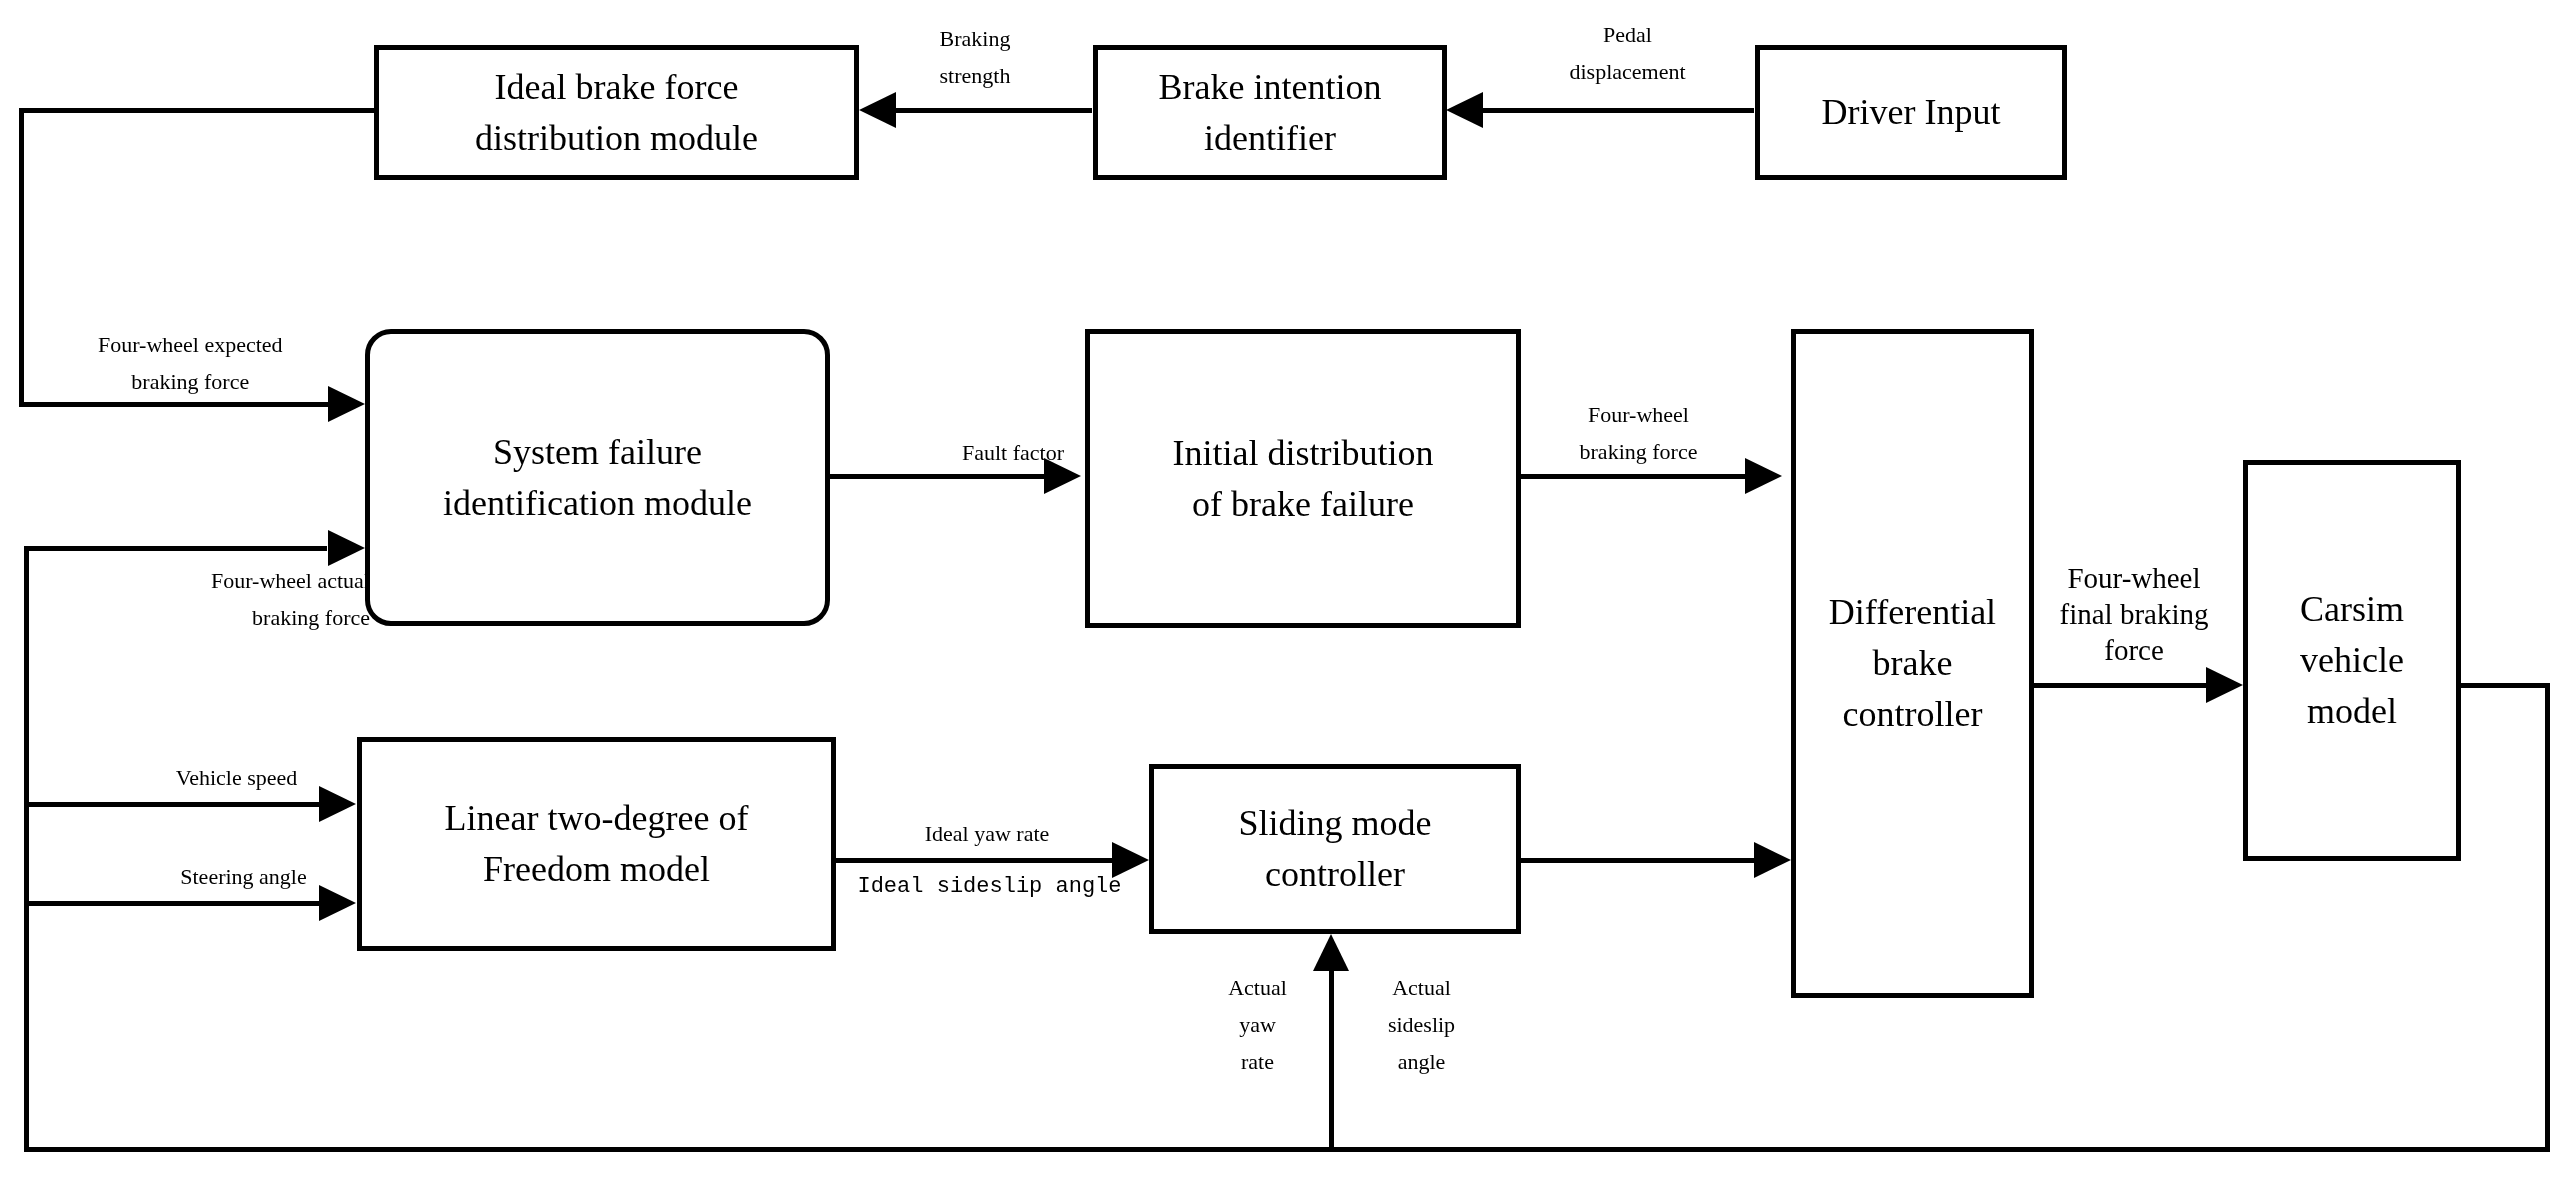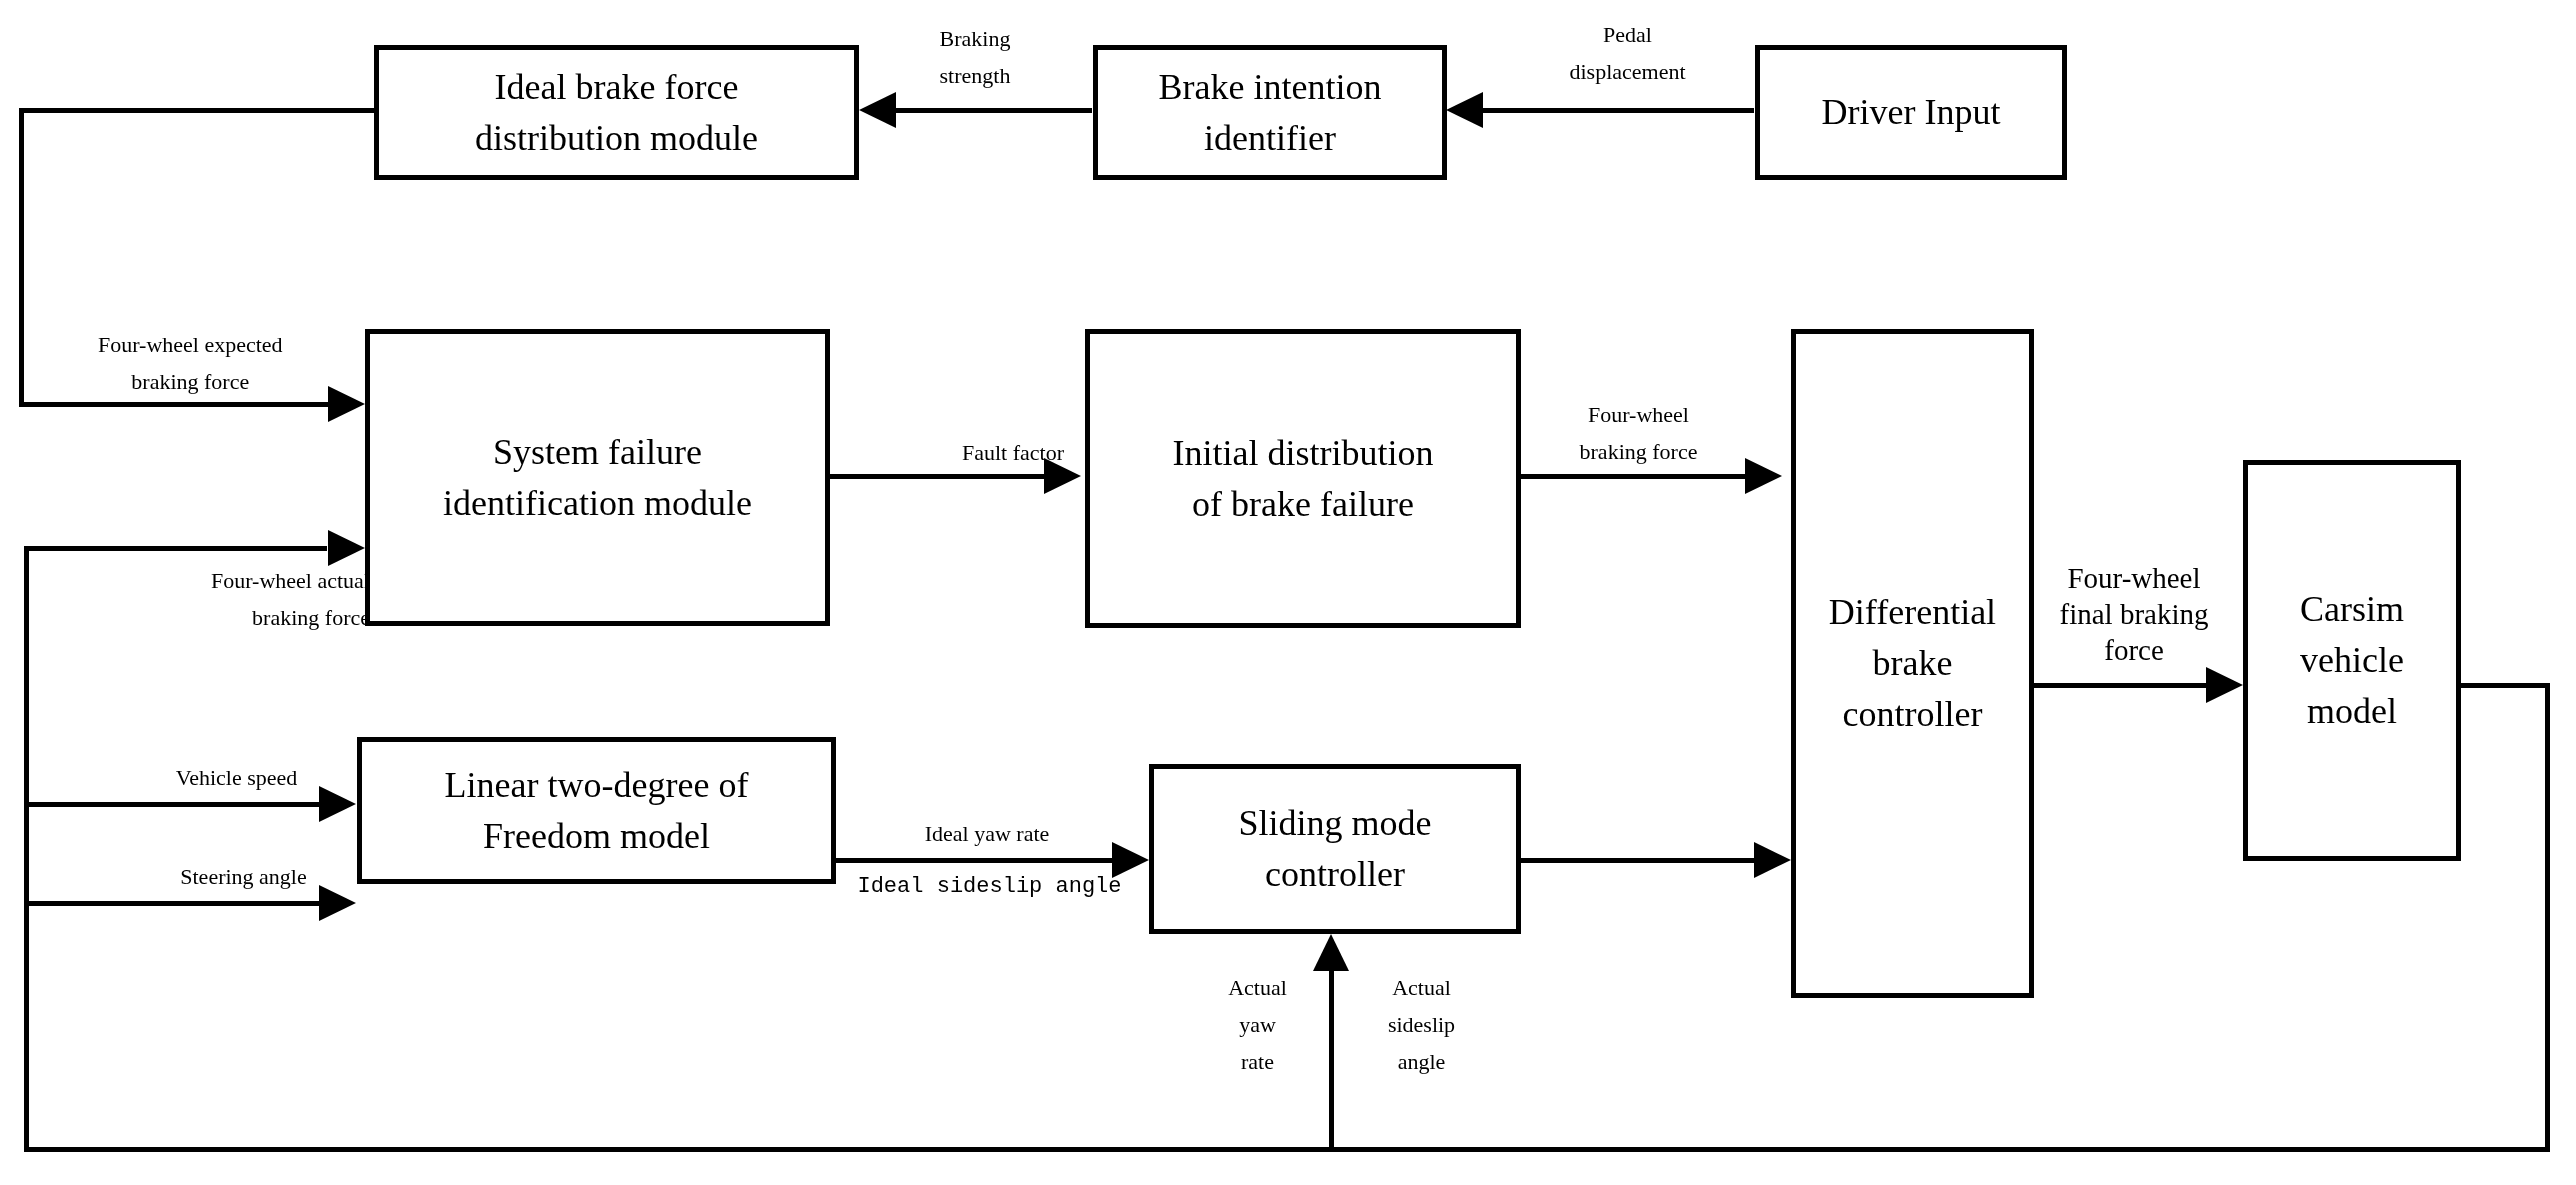--- a/index.html
+++ b/index.html
@@ -75,28 +75,28 @@
   <div class="ah right" style="left:2206px;top:667px;"></div>
 
   <div class="line" style="left:1329px;top:970px;width:5.3px;height:182px;"></div>
   <div class="ah up" style="left:1313px;top:934px;"></div>
 
   <div class="box" style="left:374px;top:45px;width:485px;height:135px;">Ideal brake force
 distribution module</div>
   <div class="box" style="left:1093px;top:45px;width:354px;height:135px;">Brake intention
 identifier</div>
   <div class="box" style="left:1755px;top:45px;width:312px;height:135px;">Driver Input</div>
-  <div class="box" style="left:365px;top:329px;width:465px;height:297px;">System failure
+  <div class="box" style="left:365px;top:329px;width:465px;height:297px;border-radius:26px;">System failure
 identification module</div>
   <div class="box" style="left:1085px;top:329px;width:436px;height:299px;">Initial distribution
 of brake failure</div>
   <div class="box" style="left:1791px;top:329px;width:243px;height:669px;">Differential
 brake
 controller</div>
-  <div class="box" style="left:357px;top:737px;width:479px;height:147px;">Linear two-degree of
+  <div class="box" style="left:357px;top:737px;width:479px;height:214px;">Linear two-degree of
 Freedom model</div>
   <div class="box" style="left:1149px;top:764px;width:372px;height:170px;">Sliding mode
 controller</div>
   <div class="box" style="left:2243px;top:460px;width:218px;height:401px;">Carsim
 vehicle
 model</div>
 
   <div class="lbl" style="left:875px;top:20px;width:200px;">Braking
 strength</div>
   <div class="lbl" style="left:1501px;top:16px;width:253px;">Pedal

